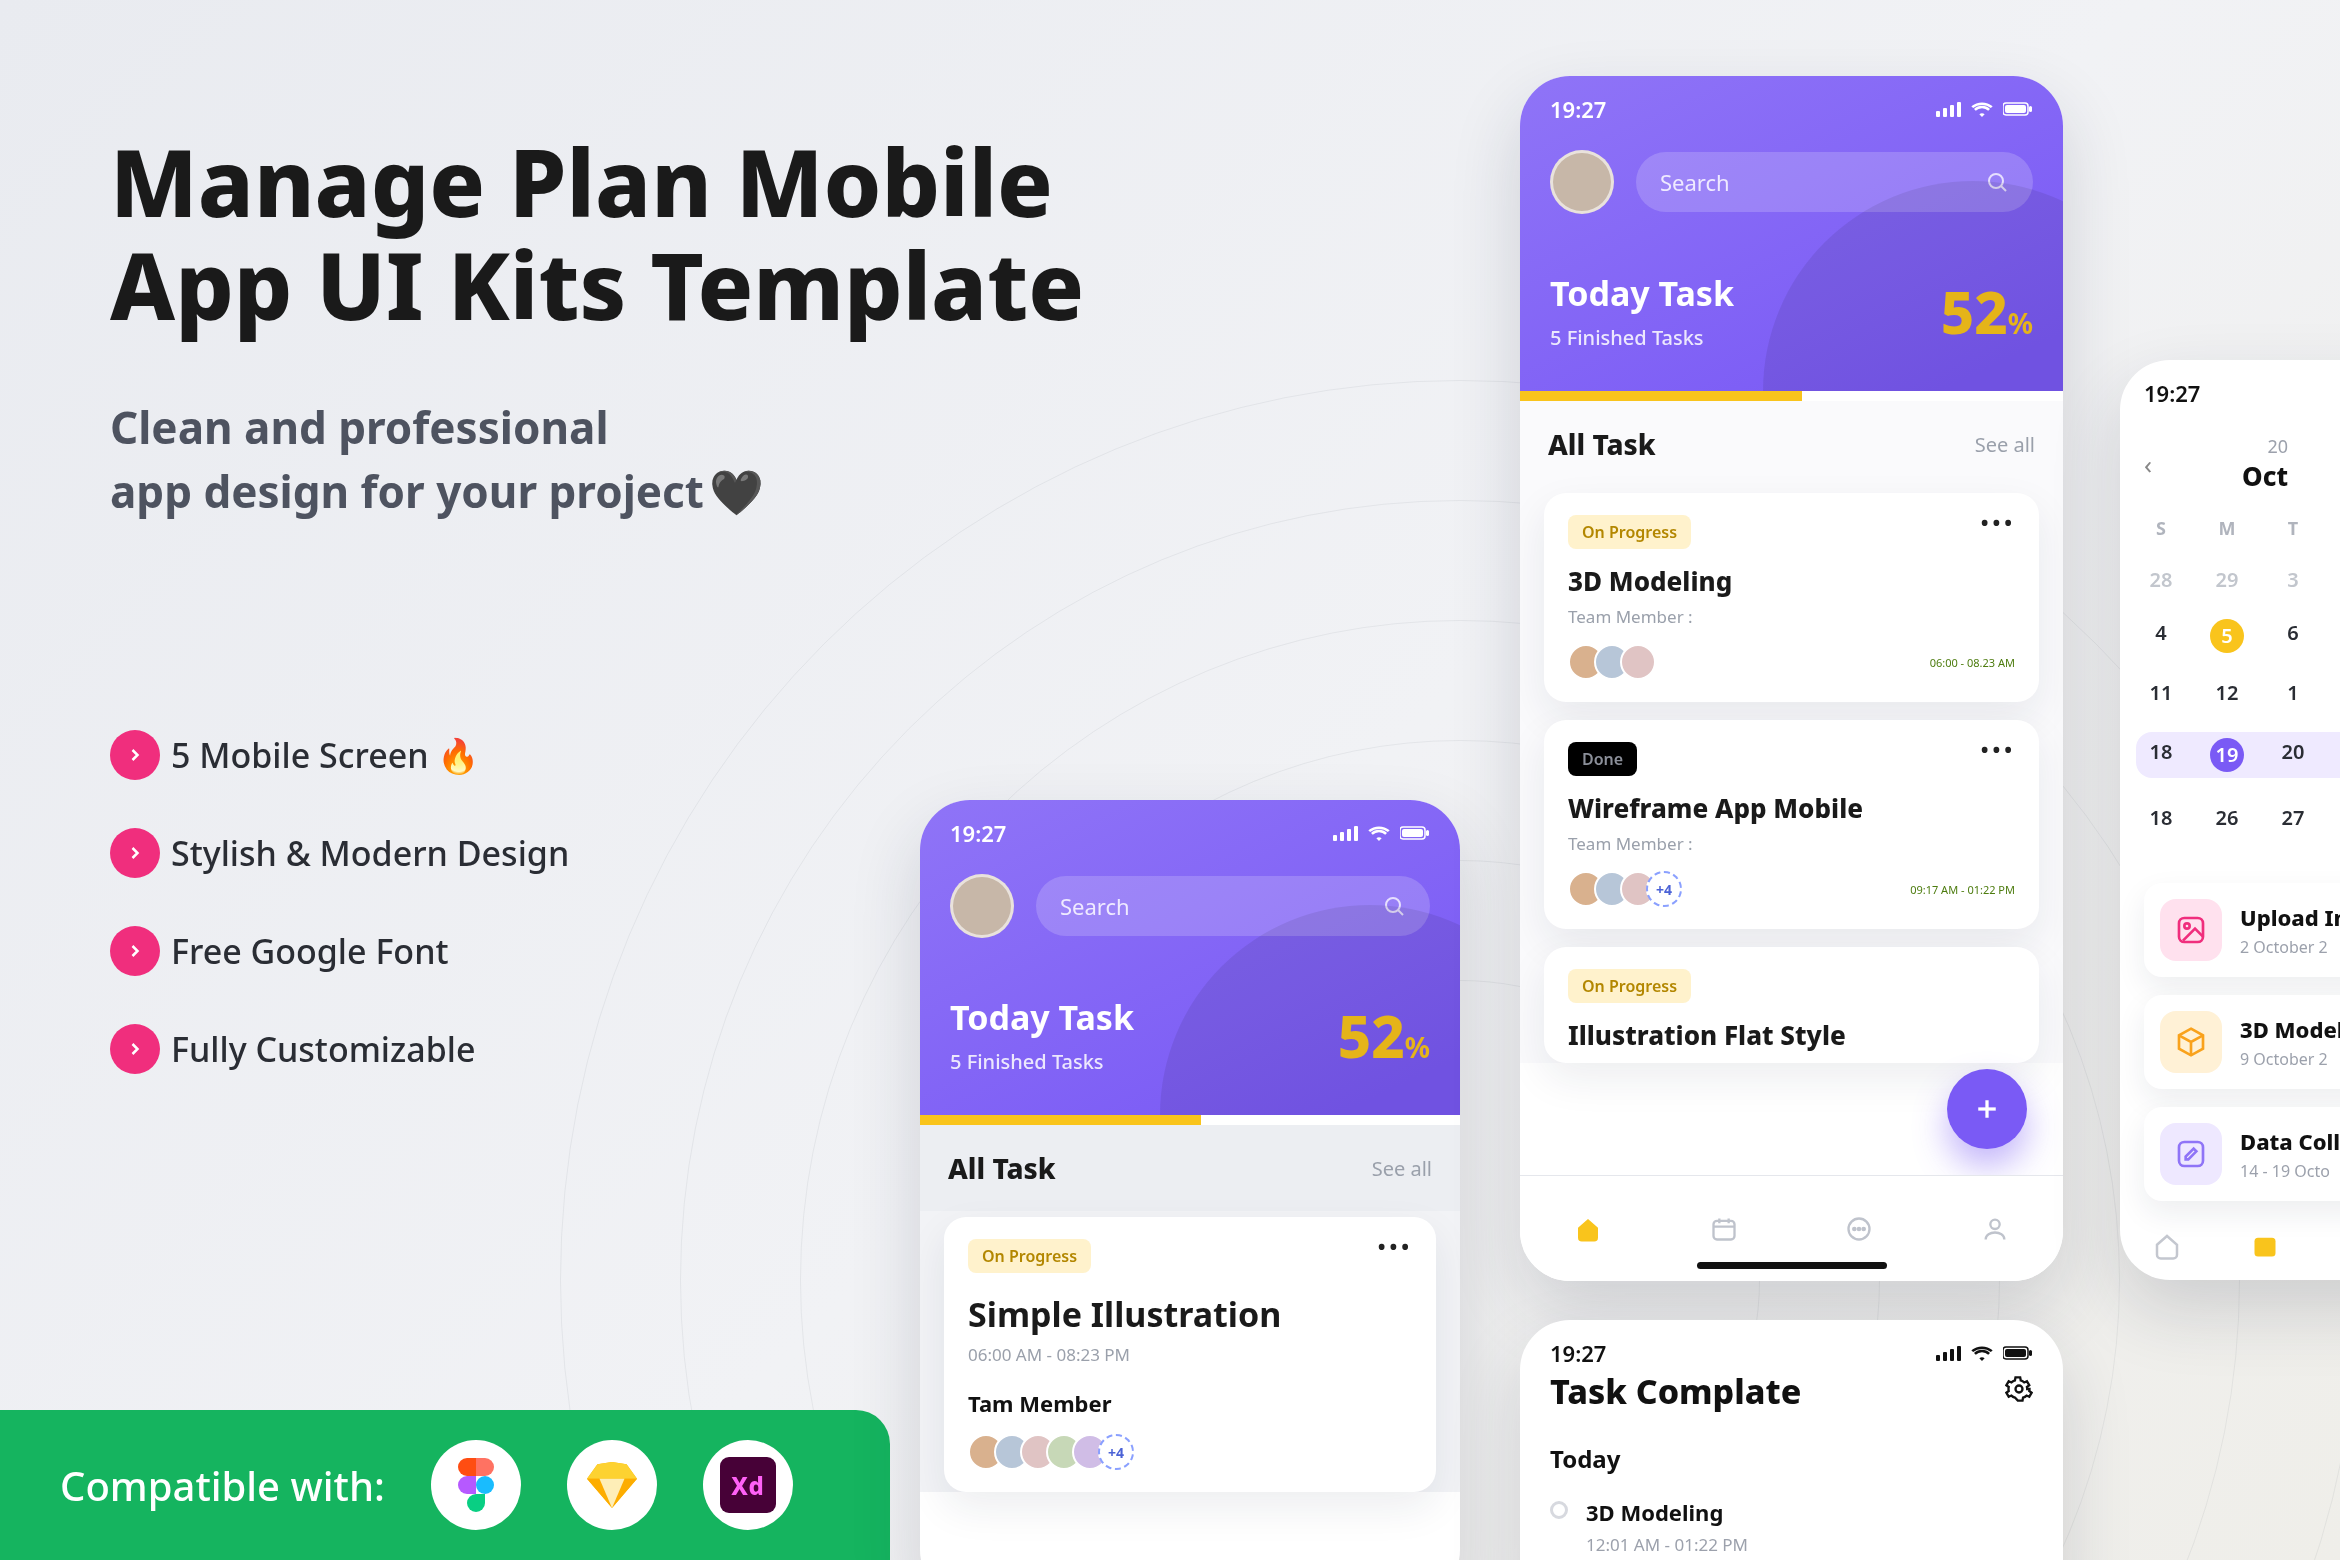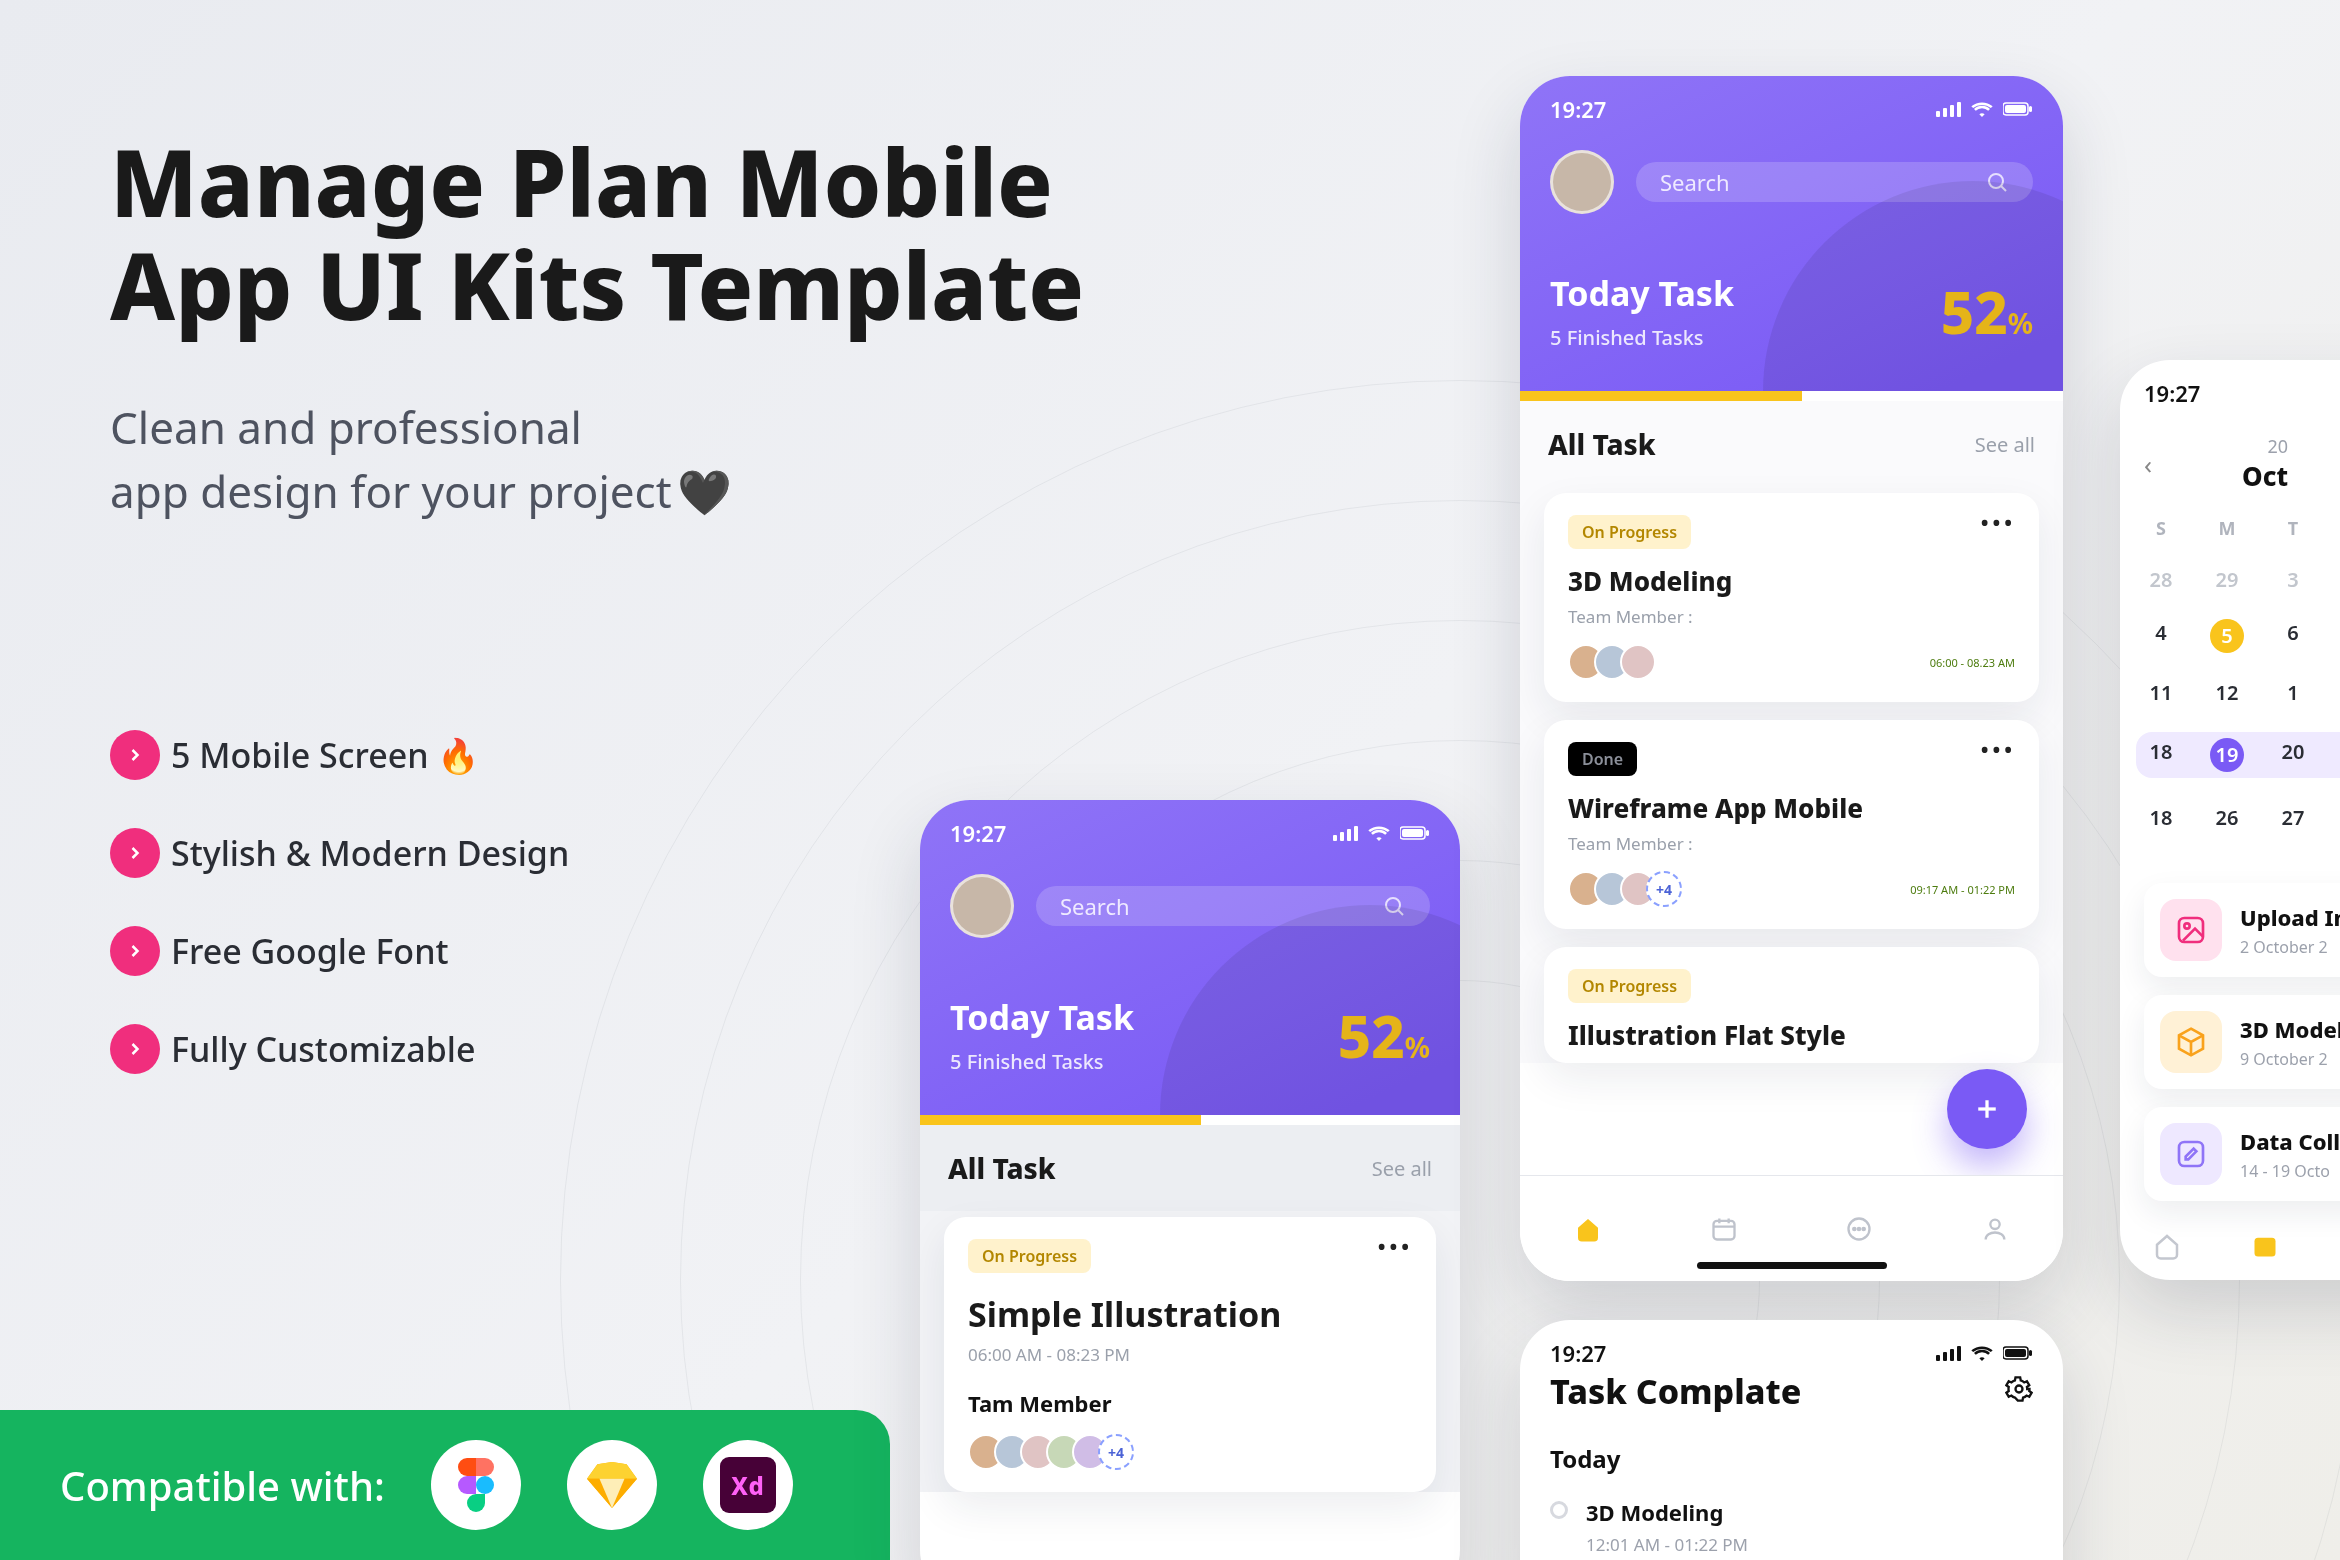--- a/index.html
+++ b/index.html
@@ -16,21 +16,21 @@
 .rings span{position:absolute;border:1.5px solid rgba(90,95,110,.09);border-radius:50%;}
 .rings span:nth-child(1){inset:0;}
 .rings span:nth-child(2){inset:120px;}
 .rings span:nth-child(3){inset:240px;}
 .rings span:nth-child(4){inset:360px;}
 .rings span:nth-child(5){inset:480px;}
 .rings span:nth-child(6){inset:600px;}
 
 .hero{position:absolute;left:110px;top:130px;}
 .hero h1{font-size:92px;font-weight:800;line-height:1.12;color:var(--ink);}
-.hero .sub{margin-top:60px;font-size:44px;line-height:1.45;color:#4e5360;font-weight:400;}
+.hero .sub{margin-top:60px;font-size:44px;line-height:1.45;color:#4e5360;font-weight:700;}
 .heart{display:inline-block;margin-left:6px;}
 
 .features{position:absolute;left:110px;top:730px;}
 .feature{display:flex;align-items:center;gap:11px;margin-bottom:48px;}
 .badge-round{width:50px;height:50px;border-radius:50%;background:var(--pink);display:flex;align-items:center;justify-content:center;color:#fff;}
 .badge-round svg{width:20px;height:20px;}
 .feature span.label{font-size:34px;color:#2a2d34;font-weight:500;}
 
 .compat-bar{position:absolute;left:0;bottom:0;height:150px;width:890px;background:var(--green);border-top-right-radius:34px;display:flex;align-items:center;padding:0 60px;gap:46px;}
 .compat-bar .t{color:#fff;font-size:40px;font-weight:500;}
@@ -48,21 +48,21 @@
 .status .r{display:flex;gap:10px;align-items:center;}
 .sig{display:flex;gap:3px;align-items:flex-end;}
 .sig i{width:4px;background:currentColor;border-radius:1px;}
 .sig i:nth-child(1){height:6px}.sig i:nth-child(2){height:9px}.sig i:nth-child(3){height:12px}.sig i:nth-child(4){height:15px}
 .wifi svg,.batt svg{display:block}
 
 .ptop{background:linear-gradient(155deg,var(--purple2) 0%,var(--purple) 90%);padding-bottom:30px;position:relative;overflow:hidden;}
 .ptop::after{content:"";position:absolute;right:-120px;bottom:-210px;width:420px;height:420px;border-radius:50%;background:rgba(0,0,0,.08);}
 .row-av{display:flex;align-items:center;gap:22px;padding:26px 30px 0;}
 .avatar{width:64px;height:64px;border-radius:50%;background:#c7b7a8;border:3px solid rgba(255,255,255,.6);}
-.search{flex:1;height:40px;border-radius:30px;background:rgba(255,255,255,.18);display:flex;align-items:center;justify-content:space-between;padding:0 24px;color:#efeaff;font-size:22px;}
+.search{flex:1;height:60px;border-radius:30px;background:rgba(255,255,255,.18);display:flex;align-items:center;justify-content:space-between;padding:0 24px;color:#efeaff;font-size:22px;}
 .search svg{opacity:.9}
 .tt{padding:56px 30px 10px;display:flex;align-items:flex-end;justify-content:space-between;color:#fff;}
 .tt .l .h{font-size:34px;font-weight:700;margin-bottom:8px;}
 .tt .l .s{font-size:20px;opacity:.85;font-weight:500;}
 .tt .pct{color:var(--yellow);font-size:58px;font-weight:800;}
 .tt .pct small{font-size:28px;font-weight:700;}
 .ybar{height:10px;background:rgba(255,255,255,.15);position:relative;}
 .ybar i{position:absolute;left:0;top:0;bottom:0;background:var(--yellow);}
 
 .sect{display:flex;align-items:center;justify-content:space-between;padding:24px 28px;gap:40px;}

